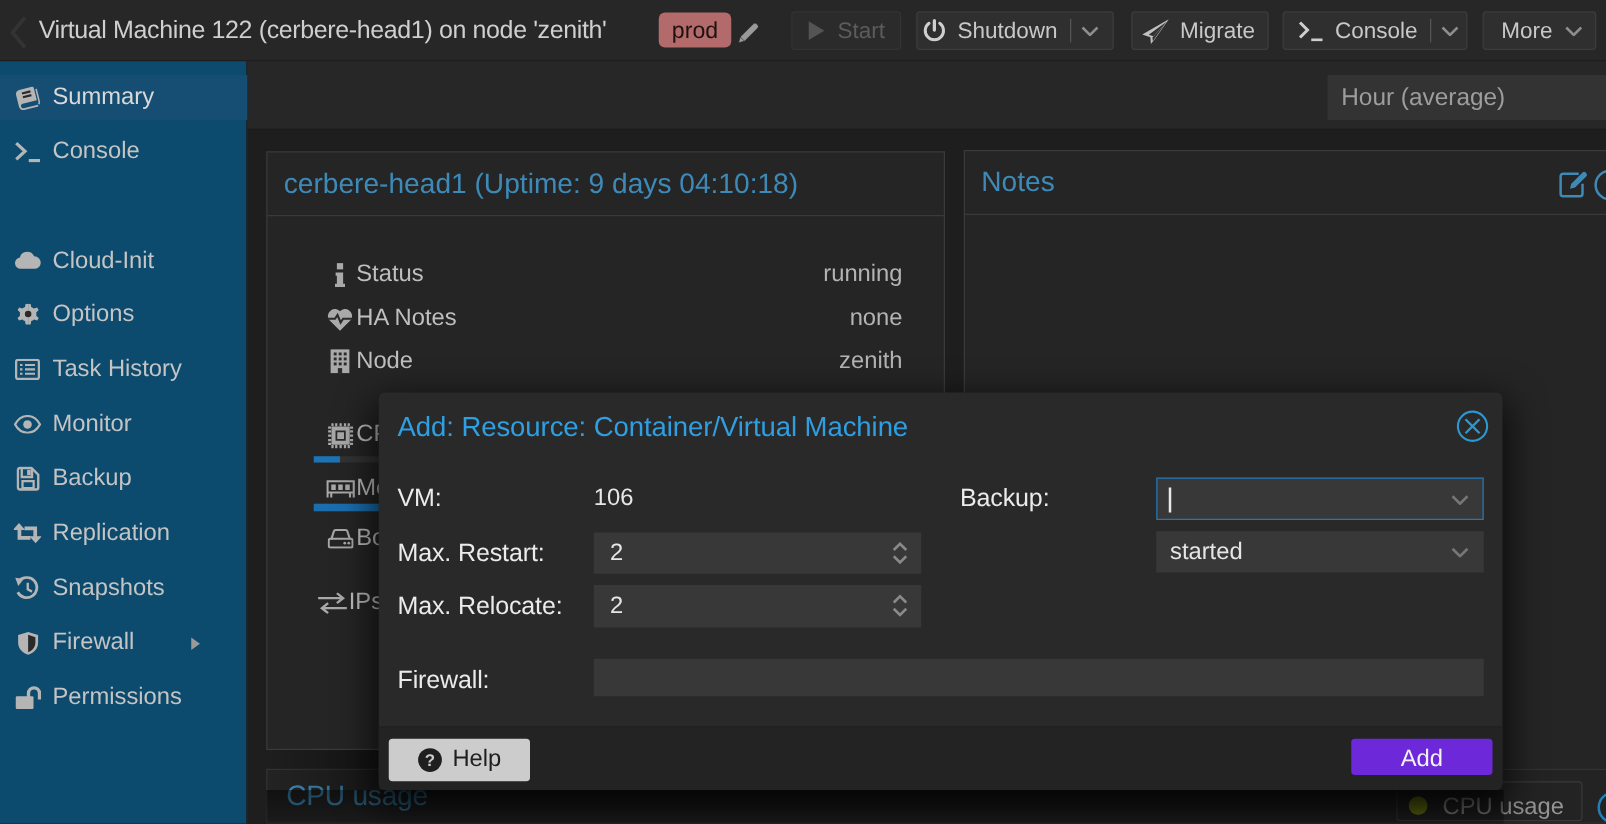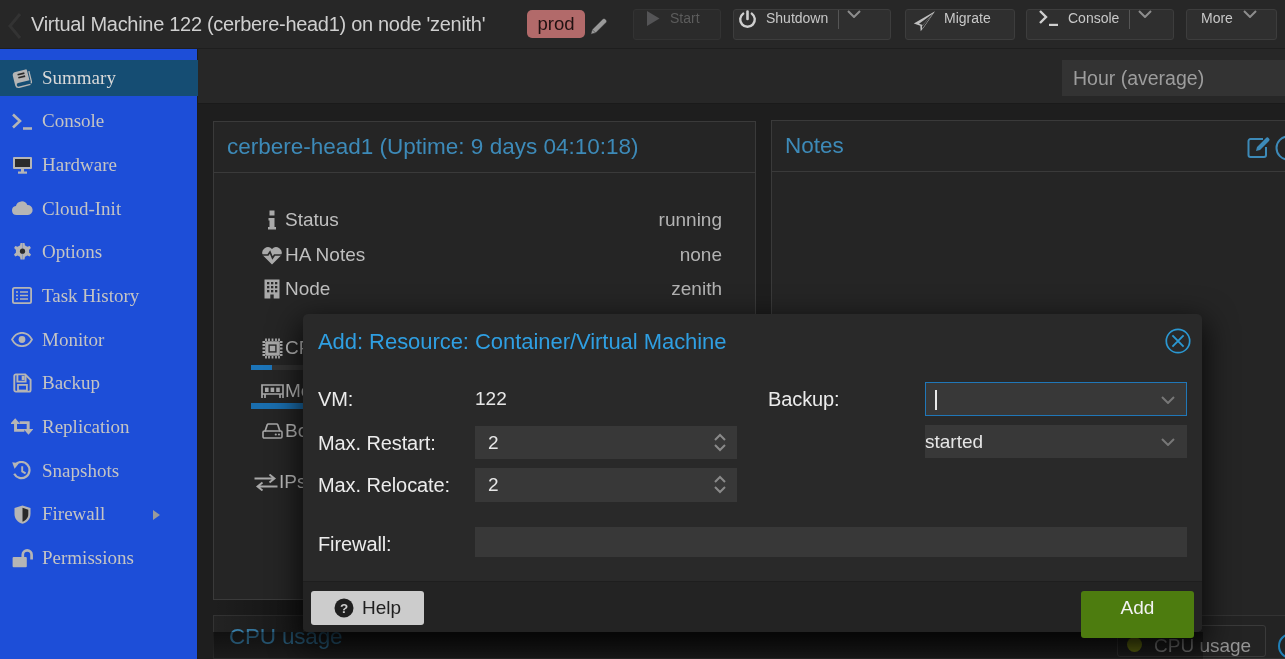--- a/index.html
+++ b/index.html
@@ -6,25 +6,25 @@
 body{width:1285px;height:659px;position:relative;overflow:hidden;background:#1f1f1f;
   font-family:"Liberation Sans",sans-serif;-webkit-font-smoothing:antialiased;}
 .abs{position:absolute;}
 
 #topbar{left:0;top:0;width:1285px;height:49px;background:#272727;border-bottom:1px solid #1e1e1e;box-sizing:border-box;}
 #backchev{left:6px;top:12px;width:18px;height:28px;}
 #title{left:31px;top:0;height:49px;line-height:49px;font-size:20px;letter-spacing:-0.3px;color:#cfcfcf;white-space:nowrap;}
 #prodtag{left:527px;top:10px;width:58px;height:28px;background:#b26a6a;border-radius:5px;
   color:#201111;font-size:18.5px;text-align:center;line-height:28px;}
 .tbtn{top:9px;height:31px;background:#2f2f2f;border:1px solid #3d3d3d;border-radius:3px;
-  box-sizing:border-box;color:#c8c8c8;font-size:14px;display:flex;align-items:flex-start;}
+  box-sizing:border-box;color:#c8c8c8;font-size:18px;display:flex;align-items:center;}
 .tbtn.dis{color:#5c5c5c;background:#2b2b2b;border-color:#333;}
 .sep{width:1px;height:19px;background:#555;margin:0 8px 0 10px;}
 
-#sidebar{left:0;top:49px;width:198px;height:610px;background:#1d4ed8;border-right:1px solid #1c1c1c;box-sizing:border-box;font-family:Liberation Serif, serif;}
+#sidebar{left:0;top:49px;width:198px;height:610px;background:#0c4a6e;border-right:1px solid #1c1c1c;box-sizing:border-box;}
 .nav{left:0;width:198px;height:36px;display:flex;align-items:center;color:#c4c4c4;font-size:19px;}
 .nav .nico{width:22px;margin-left:11px;display:flex;justify-content:center;}
 .nav .ntxt{margin-left:9px;}
 .nav.sel{background:#154d73;color:#d9d9d9;}
 
 #toolbar{left:198px;top:49px;width:1087px;height:55px;background:#272727;border-bottom:1px solid #1a1a1a;box-sizing:border-box;}
 #hourcombo{left:1062px;top:60px;width:240px;height:36px;background:#333333;color:#9d9d9d;
   font-size:19.5px;line-height:36px;padding-left:11px;box-sizing:border-box;}
 #contentbg{left:198px;top:104px;width:1087px;height:555px;background:#1e1e1e;}
 .panel{background:#252525;border:1px solid #3a3a3a;box-sizing:border-box;}
@@ -40,21 +40,21 @@
 
 #modal{left:303px;top:314px;width:899px;height:318px;background:#292929;border-radius:5px;
   box-shadow:0 10px 30px 4px rgba(0,0,0,0.72);}
 #mtitle{left:15px;top:0;height:56px;line-height:56px;font-size:22px;letter-spacing:-0.05px;color:#2f9fe2;}
 .mlab{position:absolute;color:#ebebeb;font-size:20px;letter-spacing:-0.1px;height:34px;line-height:34px;}
 .mfield{position:absolute;background:#383838;box-sizing:border-box;color:#e6e6e6;font-size:19px;}
 #mfooter{left:0;top:267px;width:899px;height:51px;background:#232323;border-top:1px solid #1e1e1e;
   border-radius:0 0 5px 5px;box-sizing:border-box;}
 #helpbtn{left:8px;top:277px;width:113px;height:34px;background:#cccccc;border-radius:3px;
   color:#1f1f1f;font-size:19px;display:flex;align-items:center;justify-content:center;}
-#addbtn{left:778px;top:277px;width:113px;height:47px;background:#4d7c0f;border-radius:3px;
+#addbtn{left:778px;top:277px;width:113px;height:29px;background:#6d28d9;border-radius:3px;
   color:#f2f2f2;font-size:19px;text-align:center;line-height:33px;}
 .chev{width:14px;height:8px;}
 </style>
 </head>
 <body>
 
 <div class="abs" id="topbar">
   <svg class="abs" id="backchev" viewBox="0 0 18 28">
       <path d="M14 2 L4 14 L14 26" stroke="#333333" stroke-width="3" fill="none"></path>
     </svg>
@@ -112,31 +112,20 @@
     </div>
     <div class="abs nav" style="top:54.3px">
       <span class="nico">
         <svg width="21" height="17" viewBox="0 0 21 17">
           <path d="M1 1.5 L8 8 L1 14.5" stroke="#b5b5b5" stroke-width="2.6" fill="none"></path>
           <path d="M11 15.5 H20" stroke="#b5b5b5" stroke-width="2.6" fill="none"></path>
         </svg>
       </span>
       <span class="ntxt">Console</span>
     </div>
-    <div class="abs nav" style="top:98.0px">
-      <span class="nico">
-        <svg width="21" height="18" viewBox="0 0 21 18">
-          <rect x="1" y="1" width="19" height="12" rx="1" fill="#b5b5b5"></rect>
-          <rect x="3" y="3" width="15" height="8" fill="#2a2a2a"></rect>
-          <rect x="6" y="15.5" width="9" height="2.2" fill="#b5b5b5"></rect>
-          <rect x="9" y="13" width="3" height="3" fill="#b5b5b5"></rect>
-        </svg>
-      </span>
-      <span class="ntxt">Hardware</span>
-    </div>
     <div class="abs nav" style="top:141.6px">
       <span class="nico">
         <svg width="22" height="15" viewBox="0 0 22 15">
           <path d="M5.5 14 a4.5 4.5 0 0 1 -0.6 -8.96 A6 6 0 0 1 16.3 4.1 A4.9 4.9 0 0 1 17 14 Z" fill="#b5b5b5"></path>
         </svg>
       </span>
       <span class="ntxt">Cloud-Init</span>
     </div>
     <div class="abs nav" style="top:185.3px">
       <span class="nico">
@@ -342,36 +331,36 @@
 <div class="abs" style="left:213px;top:632px;width:990px;height:27px;background:linear-gradient(to bottom,rgba(0,0,0,0.52),rgba(0,0,0,0.22));"></div>
 <div class="abs" style="left:213px;top:600px;width:90px;height:32px;background:linear-gradient(to right,rgba(0,0,0,0.0),rgba(0,0,0,0.35));"></div>
 
 <div class="abs" id="modal">
   <div class="abs" id="mtitle">Add: Resource: Container/Virtual Machine</div>
   <svg class="abs" style="left:862px;top:14px" width="26" height="26" viewBox="0 0 26 26">
       <circle cx="13" cy="13" r="11.7" stroke="#2b98d2" stroke-width="1.7" fill="none"></circle>
       <path d="M7.4 7.4 L18.6 18.6 M18.6 7.4 L7.4 18.6" stroke="#2b98d2" stroke-width="1.9" fill="none"></path>
     </svg>
   <div class="mlab" style="left:15px;top:68px">VM:</div>
-  <div class="mlab" style="left:172px;top:68px;color:#e6e6e6;font-size:19px;letter-spacing:0">122</div>
+  <div class="mlab" style="left:172px;top:68px;color:#e6e6e6;font-size:19px;letter-spacing:0">106</div>
   <div class="mlab" style="left:465px;top:68px">Backup:</div>
   <div class="mfield" style="left:622px;top:68px;width:262px;height:34px;border:1px solid #2077b8;background:#383838">
     <div class="abs" style="left:9px;top:7px;width:1.5px;height:20px;background:#e8e8e8"></div>
     <svg class="abs chev" style="left:235px;top:13px" viewBox="0 0 14 8">
         <path d="M1 1 L7 7 L13 1" stroke="#777" stroke-width="2" fill="none"></path>
       </svg>
   </div>
   <div class="mlab" style="left:15px;top:112px">Max. Restart:</div>
   <div class="mfield" style="left:172px;top:112px;width:262px;height:33px;line-height:33px;padding-left:13px">2
     <svg class="abs" style="left:237px;top:6px" width="16" height="21" viewBox="0 0 16 21">
         <path d="M3 8 L8 3 L13 8" stroke="#8a8a8a" stroke-width="2" fill="none"></path>
         <path d="M3 13 L8 18 L13 13" stroke="#8a8a8a" stroke-width="2" fill="none"></path>
       </svg>
   </div>
-  <div class="mfield" style="left:622px;top:111px;width:262px;height:33px;line-height:33px;">started
+  <div class="mfield" style="left:622px;top:111px;width:262px;height:33px;line-height:33px;padding-left:11px">started
     <svg class="abs chev" style="left:236px;top:13px" viewBox="0 0 14 8">
         <path d="M1 1 L7 7 L13 1" stroke="#777" stroke-width="2" fill="none"></path>
       </svg>
   </div>
   <div class="mlab" style="left:15px;top:154px">Max. Relocate:</div>
   <div class="mfield" style="left:172px;top:154px;width:262px;height:34px;line-height:34px;padding-left:13px">2
     <svg class="abs" style="left:237px;top:6px" width="16" height="21" viewBox="0 0 16 21">
         <path d="M3 8 L8 3 L13 8" stroke="#8a8a8a" stroke-width="2" fill="none"></path>
         <path d="M3 13 L8 18 L13 13" stroke="#8a8a8a" stroke-width="2" fill="none"></path>
       </svg>

